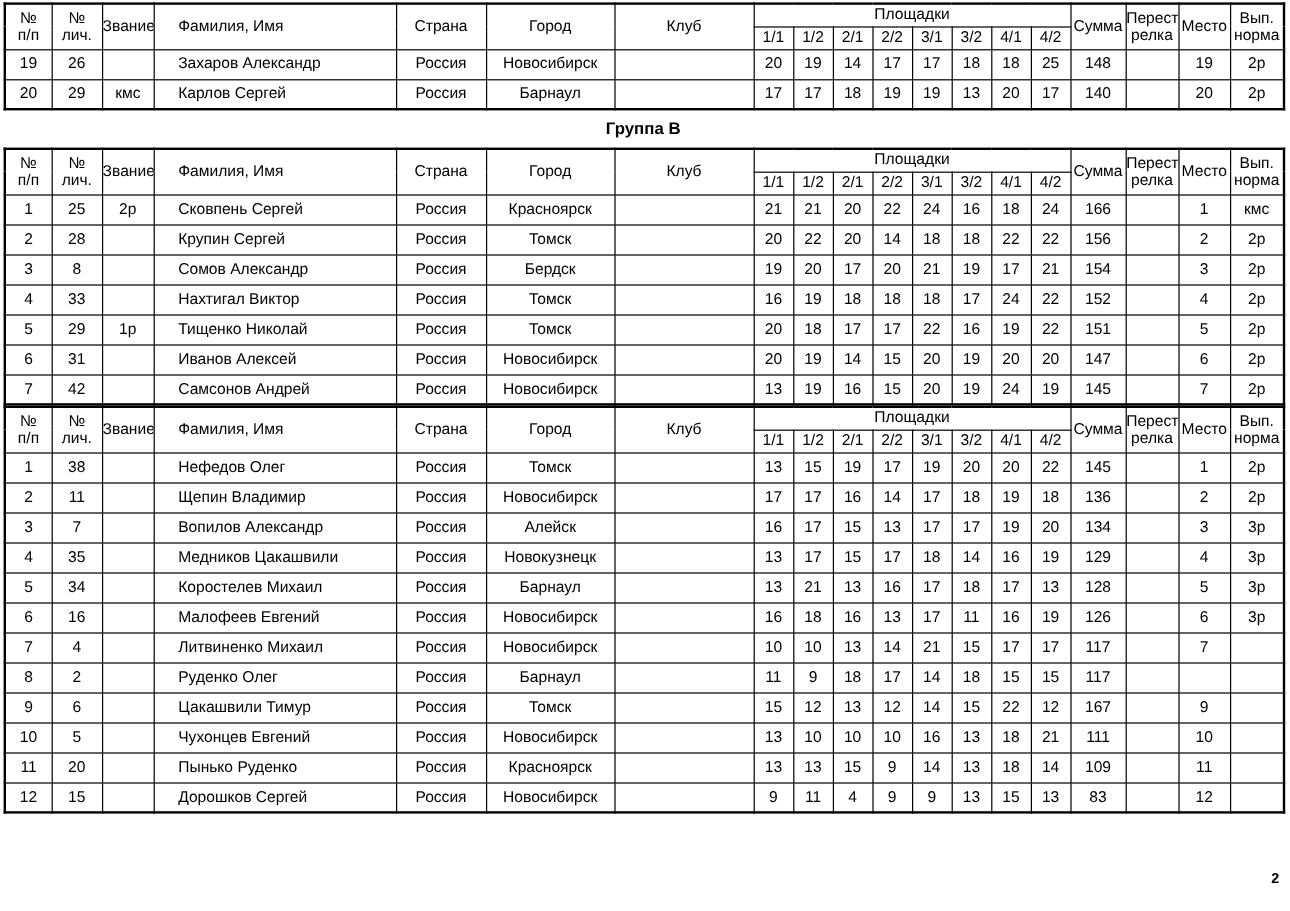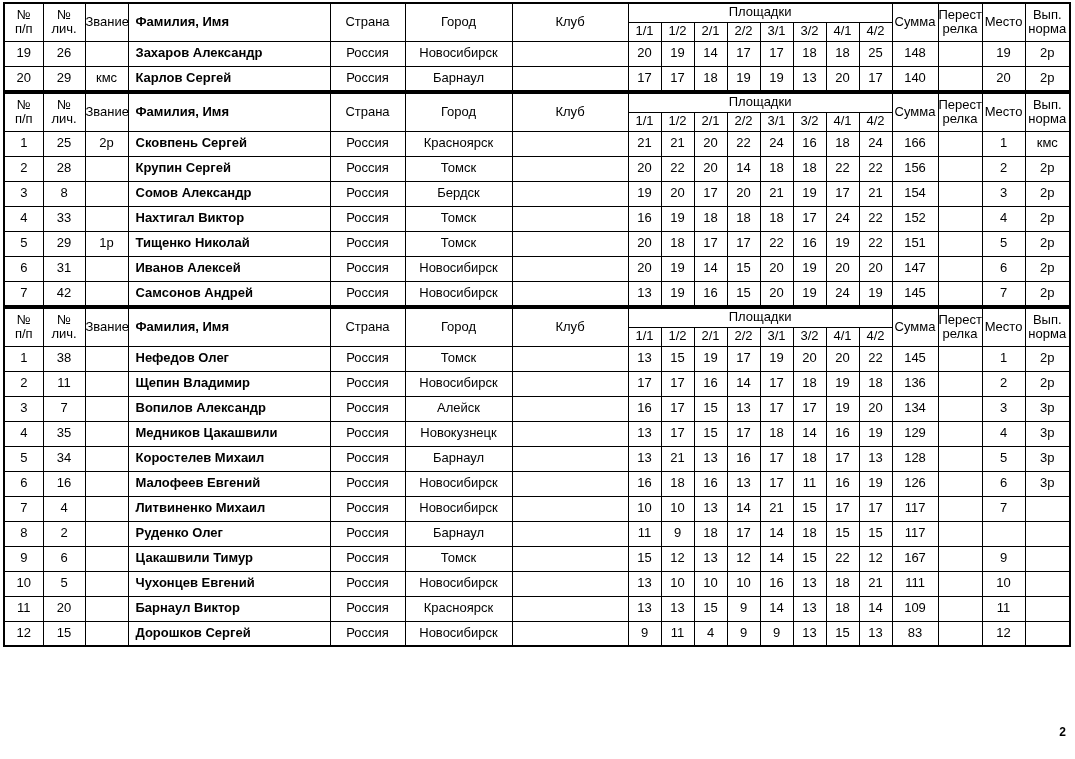--- a/index.html
+++ b/index.html
@@ -28,22 +28,21 @@
     vertical-align: middle;
     overflow: hidden;
     white-space: nowrap;
     line-height: 1.12;
     color: #000;
   }
   table.results thead th { height: 19px; }
   table.results tbody td { height: 25px; }
   table.results th.al, table.results td.al {
     text-align: left;
-    padding-left: 7px;
-    font-weight: bold;
+    padding-left: 20px;
   }
   .group-title {
     width: 1066px;
     margin: 7px 0 8px 0;
     font-size: 14px;
     font-weight: bold;
     text-align: center;
     color: #000;
   }
   .page-number {
@@ -150,20 +149,21 @@
               <td>17</td>
               <td>140</td>
               <td></td>
               <td>20</td>
               <td>2р</td>
             </tr>
           </tbody>
         </table>
       </div>
 
+    <div class="group-title">Группа B</div>
 
     <div>
         <table class="results">
           <colgroup>
             <col style="width: 39px;">
             <col style="width: 42px;">
             <col style="width: 43px;">
             <col style="width: 202px;">
             <col style="width: 75px;">
             <col style="width: 107px;">
@@ -617,21 +617,21 @@
               <td>21</td>
               <td>111</td>
               <td></td>
               <td>10</td>
               <td></td>
             </tr>
             <tr>
               <td>11</td>
               <td>20</td>
               <td></td>
-              <td class="al">Барнаул Виктор</td>
+              <td class="al">Пынько Руденко</td>
               <td>Россия</td>
               <td>Красноярск</td>
               <td></td>
               <td>13</td>
               <td>13</td>
               <td>15</td>
               <td>9</td>
               <td>14</td>
               <td>13</td>
               <td>18</td>

